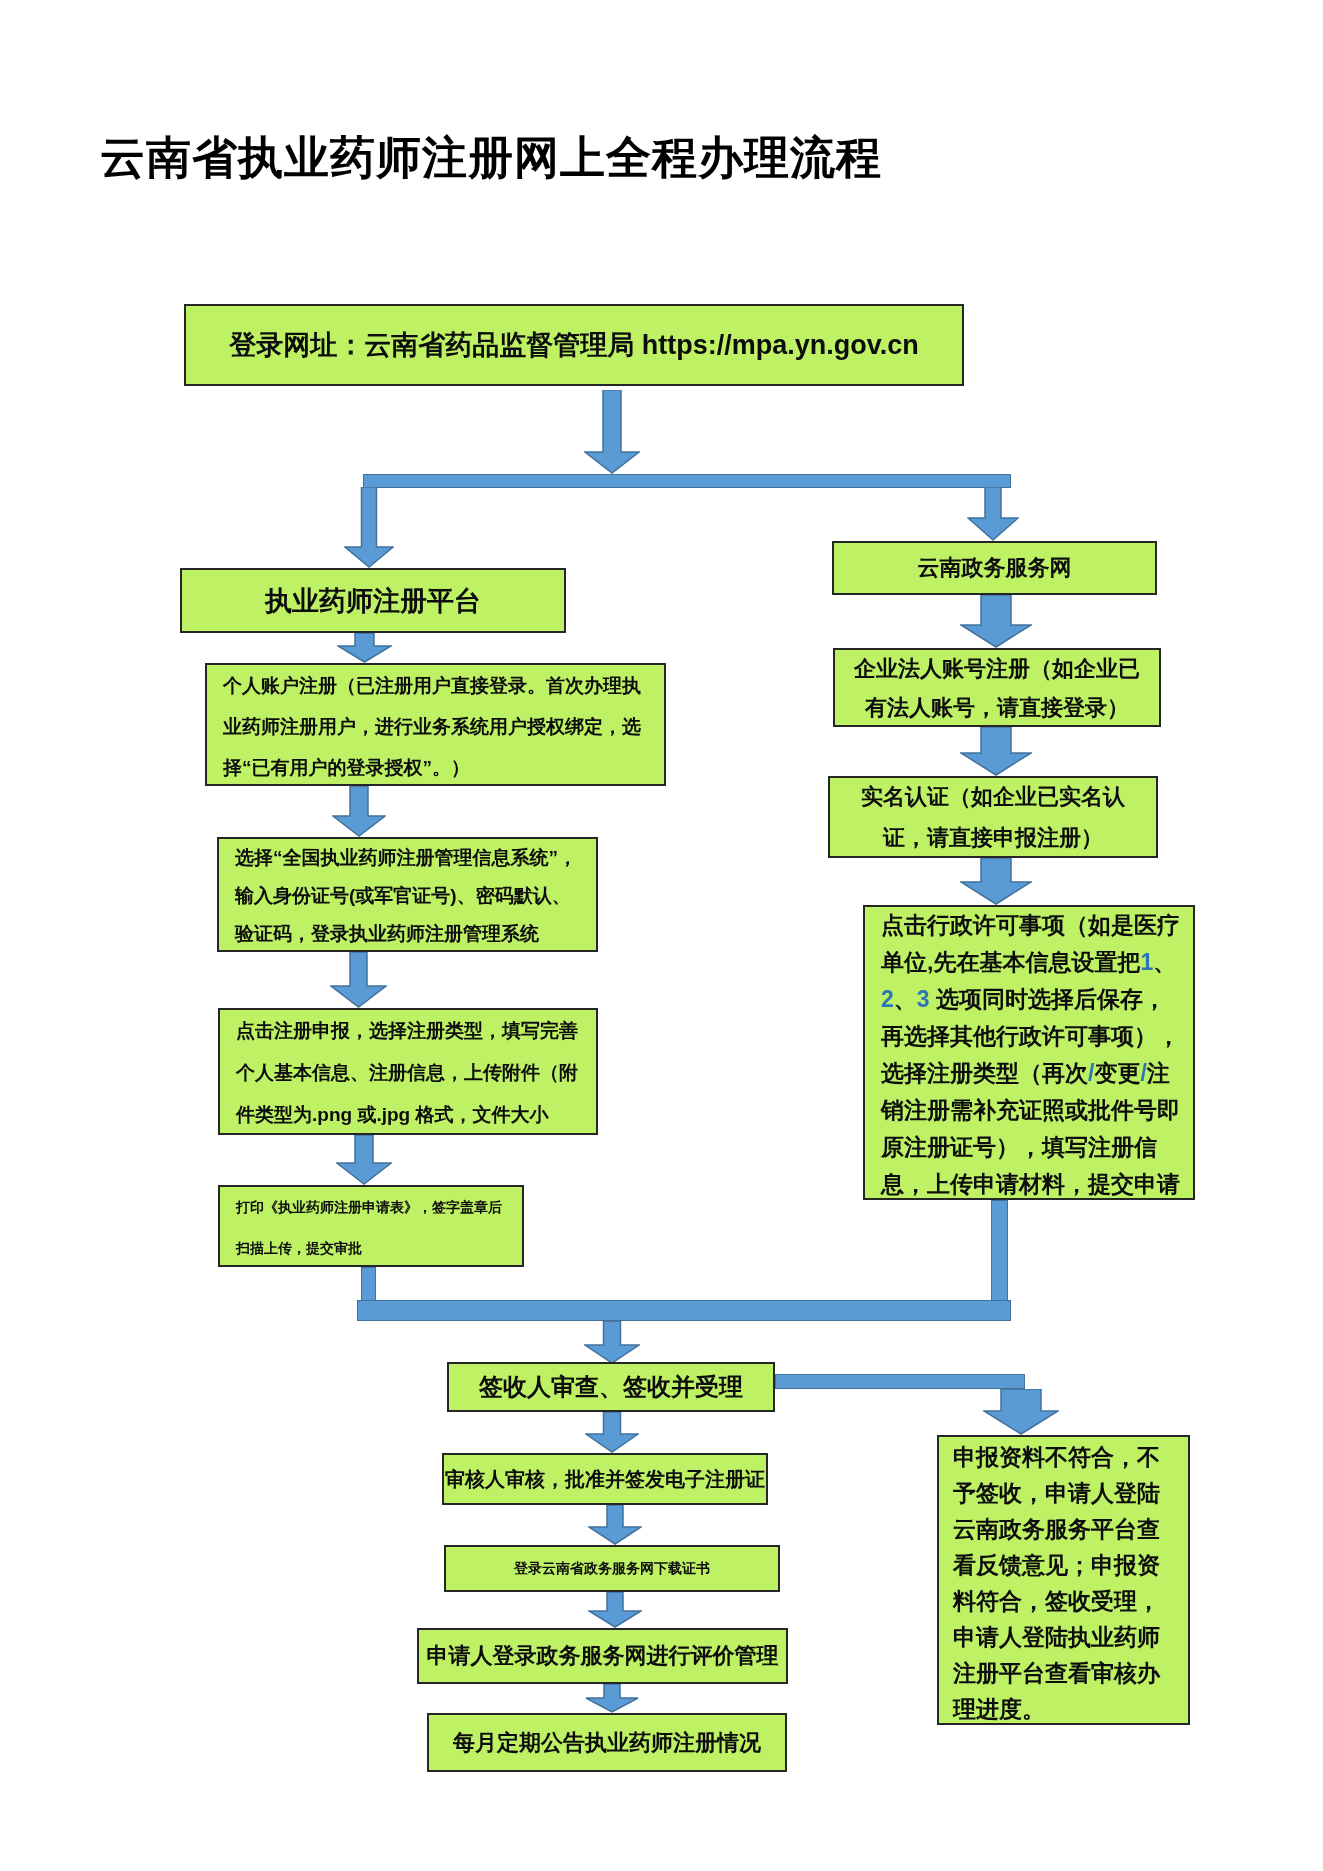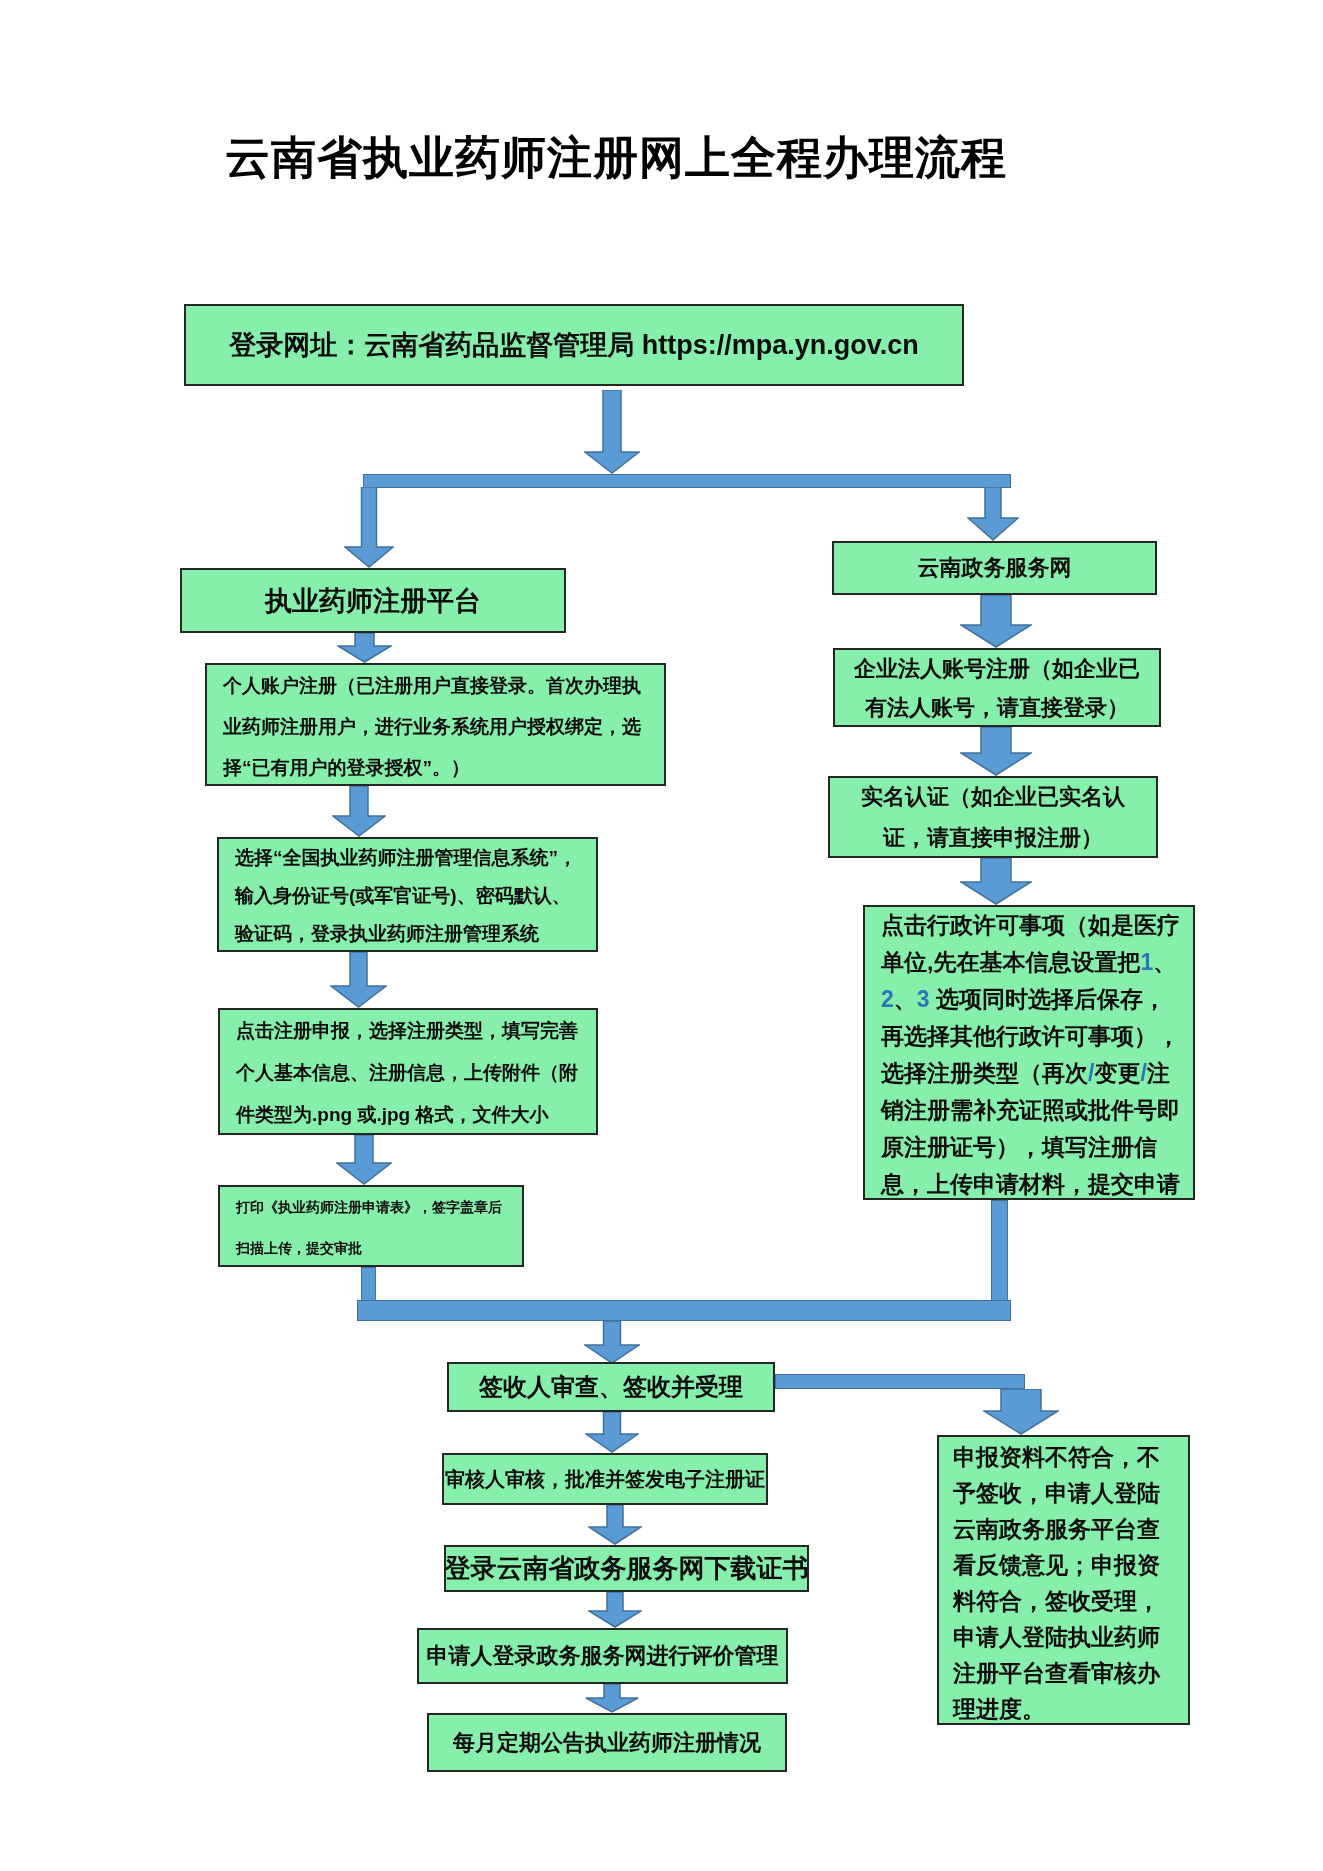--- a/index.html
+++ b/index.html
@@ -11,36 +11,36 @@
     position: relative;
     width: 1323px;
     height: 1871px;
     background: #ffffff;
     font-family: "Liberation Sans", "DejaVu Sans", sans-serif;
     color: #111111;
     overflow: hidden;
   }
   .title {
     position: absolute;
-    left: 107px;
+    left: 100px;
     top: 128px;
     width: 900px;
-    text-align: right;
+    text-align: left;
     font-family: "Liberation Serif", "DejaVu Serif", serif;
     font-weight: 700;
     font-size: 45px;
     letter-spacing: 1px;
     color: #000000;
     white-space: nowrap;
   }
   .node {
     position: absolute;
     box-sizing: border-box;
     border: 2px solid #262626;
-    background: #86efac;
+    background: #bef264;
     font-weight: 700;
     color: #0d0d0d;
     overflow: hidden;
   }
   .vc {
     display: flex;
     align-items: center;
     justify-content: center;
     text-align: center;
   }
@@ -136,21 +136,21 @@
   <div class="block-arrow" style="left:585px;top:1412px;width:54px;height:41px"><svg width="54" height="41" viewBox="0 0 54 41">
         <polygon points="18.5,0 35.5,0 35.5,22 53,22 27,40 1,22 18.5,22" fill="#5b9bd5" stroke="#41719c" stroke-width="1.5"></polygon>
       </svg></div>
 
   <div class="node vc nowrap" style="left:442px;top:1453px;width:326px;height:52px;font-size:20px">审核人审核，批准并签发电子注册证</div>
 
   <div class="block-arrow" style="left:588px;top:1505px;width:54px;height:40px"><svg width="54" height="40" viewBox="0 0 54 40">
         <polygon points="19,0 35,0 35,22 53,22 27,39 1,22 19,22" fill="#5b9bd5" stroke="#41719c" stroke-width="1.5"></polygon>
       </svg></div>
 
-  <div class="node vc nowrap" style="left:444px;top:1545px;width:365px;height:47px;font-size:26px">登录云南省政务服务网下载证书</div>
+  <div class="node vc nowrap" style="left:444px;top:1545px;width:336px;height:47px;font-size:14px">登录云南省政务服务网下载证书</div>
 
   <div class="block-arrow" style="left:588px;top:1592px;width:54px;height:36px"><svg width="54" height="36" viewBox="0 0 54 36">
         <polygon points="19,0 35,0 35,19 53,19 27,35 1,19 19,19" fill="#5b9bd5" stroke="#41719c" stroke-width="1.5"></polygon>
       </svg></div>
 
   <div class="node vc nowrap" style="left:417px;top:1628px;width:371px;height:56px;font-size:22px">申请人登录政务服务网进行评价管理</div>
 
   <div class="block-arrow" style="left:585px;top:1684px;width:54px;height:29px"><svg width="54" height="29" viewBox="0 0 54 29">
         <polygon points="19,0 35,0 35,14 53,14 27,28 1,14 19,14" fill="#5b9bd5" stroke="#41719c" stroke-width="1.5"></polygon>
       </svg></div>

